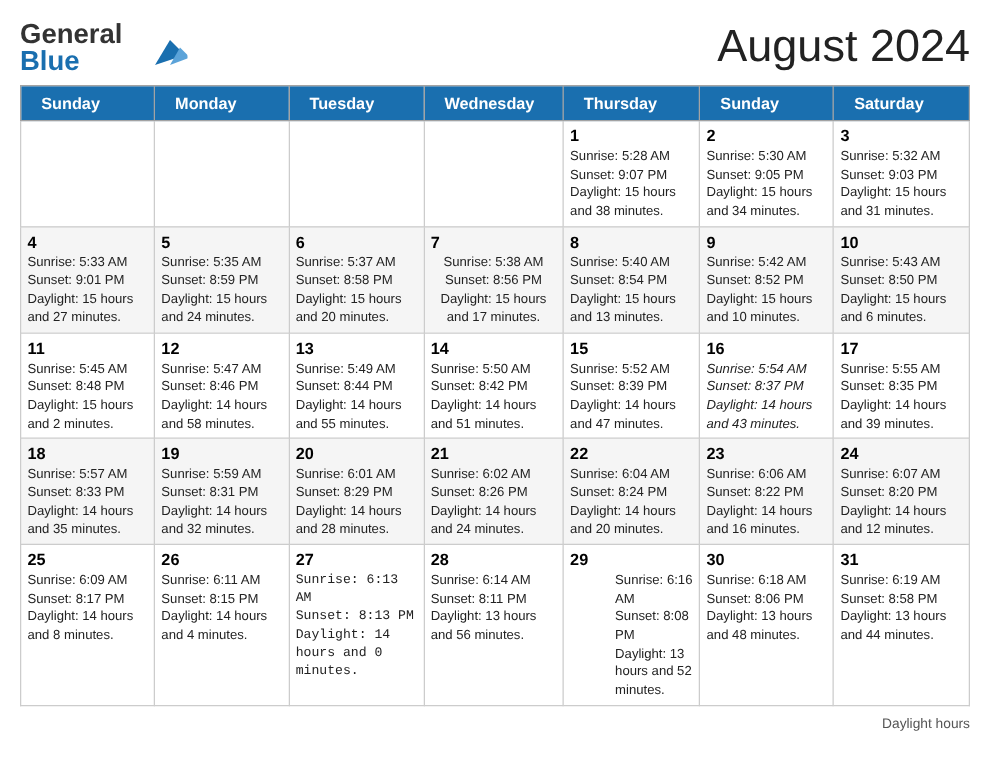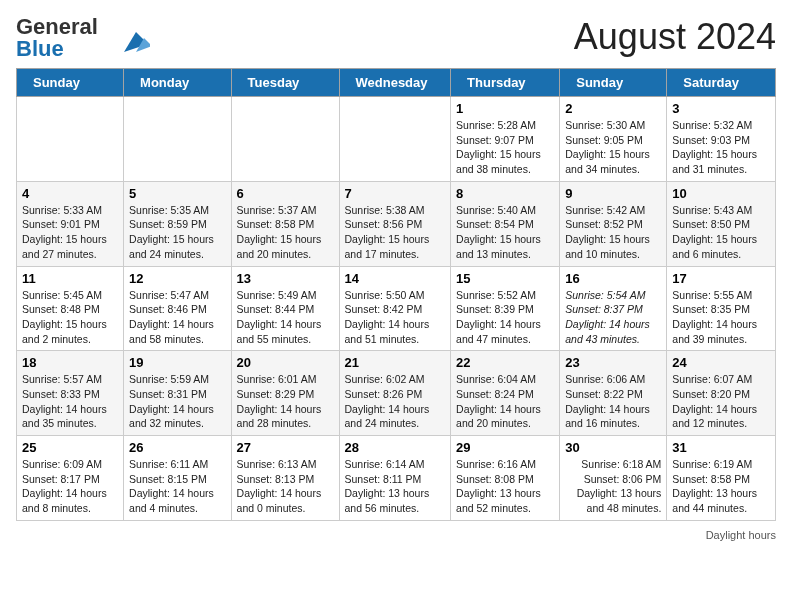--- a/index.html
+++ b/index.html
@@ -152,21 +152,21 @@
 Daylight: 15 hours and 24 minutes.</div>
         </td>
         <td>
           <span class="day-number">6</span>
           <div class="day-info" style="white-space: pre-line;">Sunrise: 5:37 AM
 Sunset: 8:58 PM
 Daylight: 15 hours and 20 minutes.</div>
         </td>
         <td>
           <span class="day-number">7</span>
-          <div class="day-info" style="white-space: pre-line;">Sunrise: 5:38 AM
+          <div class="day-info" style="white-space: pre-line; text-align: center;">Sunrise: 5:38 AM
 Sunset: 8:56 PM
 Daylight: 15 hours and 17 minutes.</div>
         </td>
         <td>
           <span class="day-number">8</span>
           <div class="day-info" style="white-space: pre-line;">Sunrise: 5:40 AM
 Sunset: 8:54 PM
 Daylight: 15 hours and 13 minutes.</div>
         </td>
         <td>
@@ -278,39 +278,39 @@
 Daylight: 14 hours and 8 minutes.</div>
         </td>
         <td>
           <span class="day-number">26</span>
           <div class="day-info" style="white-space: pre-line;">Sunrise: 6:11 AM
 Sunset: 8:15 PM
 Daylight: 14 hours and 4 minutes.</div>
         </td>
         <td>
           <span class="day-number">27</span>
-          <div class="day-info" style="white-space: pre-line;">Sunrise: 6:13 AM
+          <div class="day-info" style="white-space: pre-line; font-family: Liberation Mono, monospace;">Sunrise: 6:13 AM
 Sunset: 8:13 PM
 Daylight: 14 hours and 0 minutes.</div>
         </td>
         <td>
           <span class="day-number">28</span>
           <div class="day-info" style="white-space: pre-line;">Sunrise: 6:14 AM
 Sunset: 8:11 PM
 Daylight: 13 hours and 56 minutes.</div>
         </td>
         <td>
           <span class="day-number">29</span>
-          <div class="day-info" style="white-space: pre-line;">Sunrise: 6:16 AM
+          <div class="day-info" style="white-space: pre-line; margin-left: 36px;">Sunrise: 6:16 AM
 Sunset: 8:08 PM
 Daylight: 13 hours and 52 minutes.</div>
         </td>
         <td>
           <span class="day-number">30</span>
-          <div class="day-info" style="white-space: pre-line; text-align: right;">Sunrise: 6:18 AM
+          <div class="day-info" style="white-space: pre-line;">Sunrise: 6:18 AM
 Sunset: 8:06 PM
 Daylight: 13 hours and 48 minutes.</div>
         </td>
         <td>
           <span class="day-number">31</span>
           <div class="day-info" style="white-space: pre-line;">Sunrise: 6:19 AM
 Sunset: 8:58 PM
 Daylight: 13 hours and 44 minutes.</div>
         </td>
       </tr>

